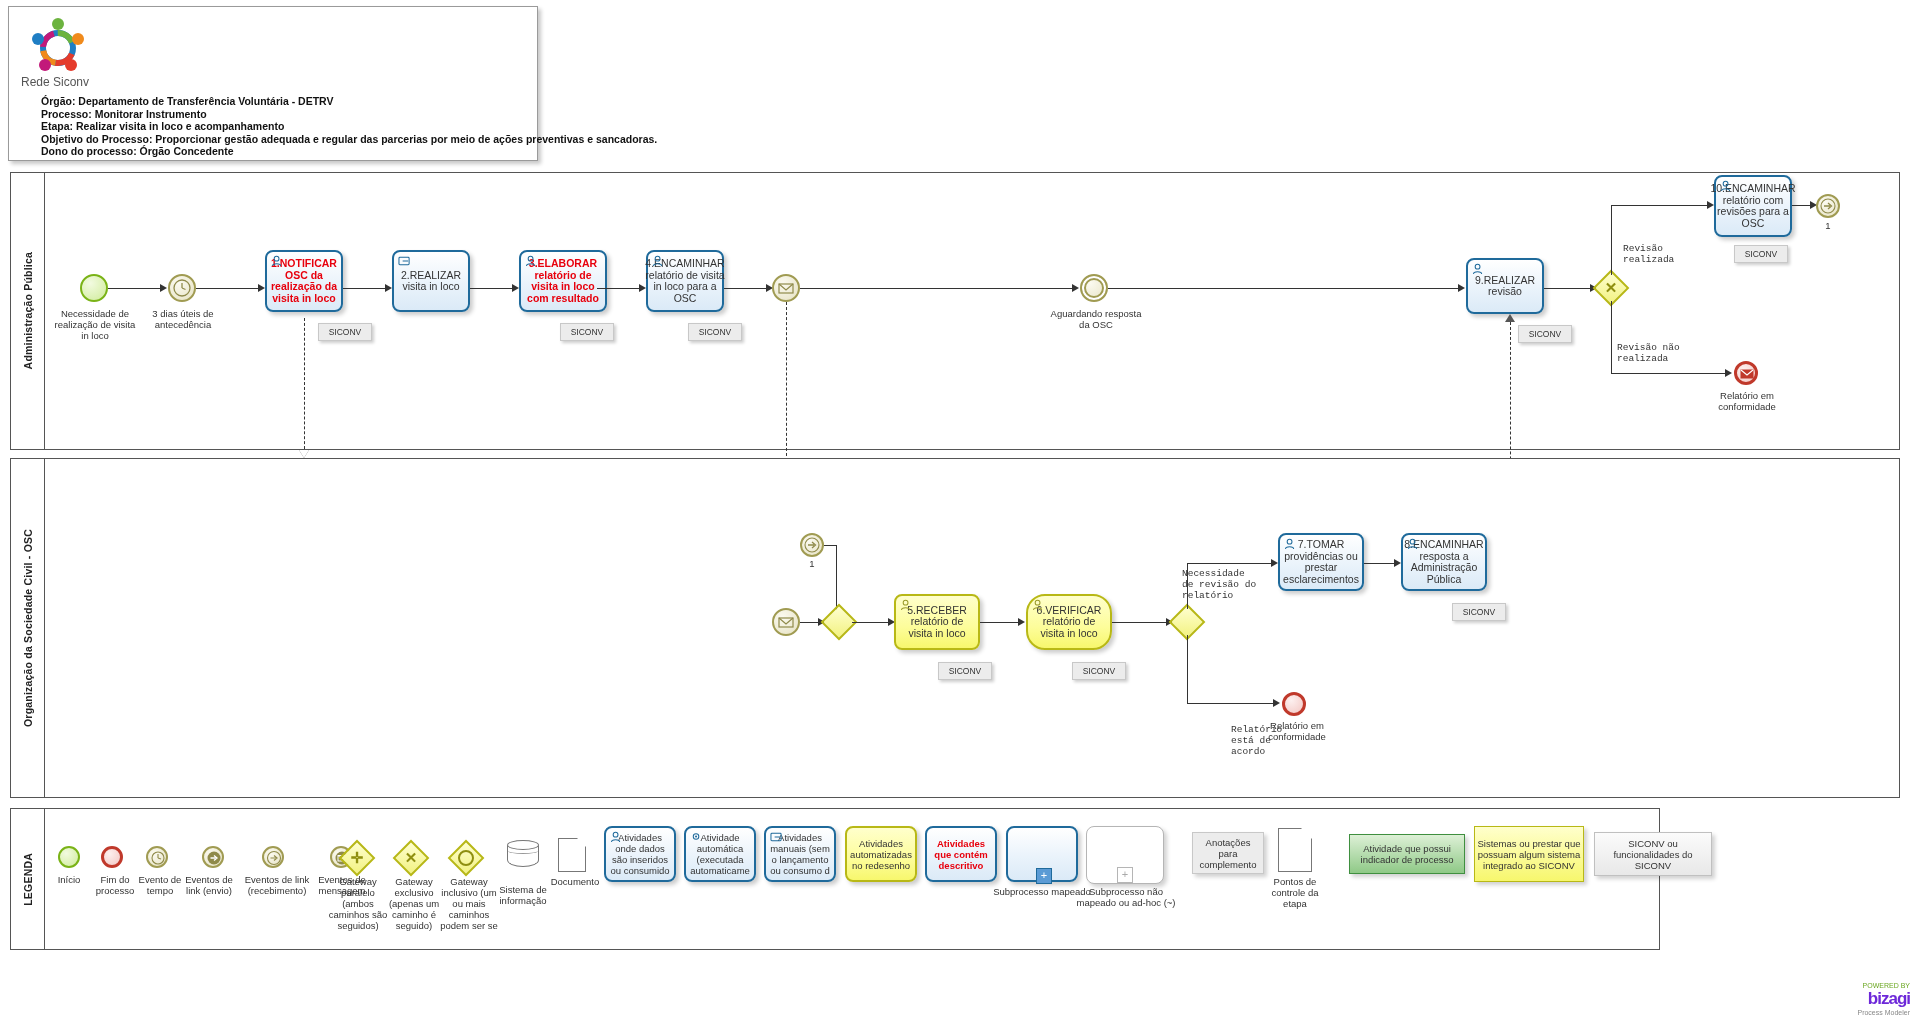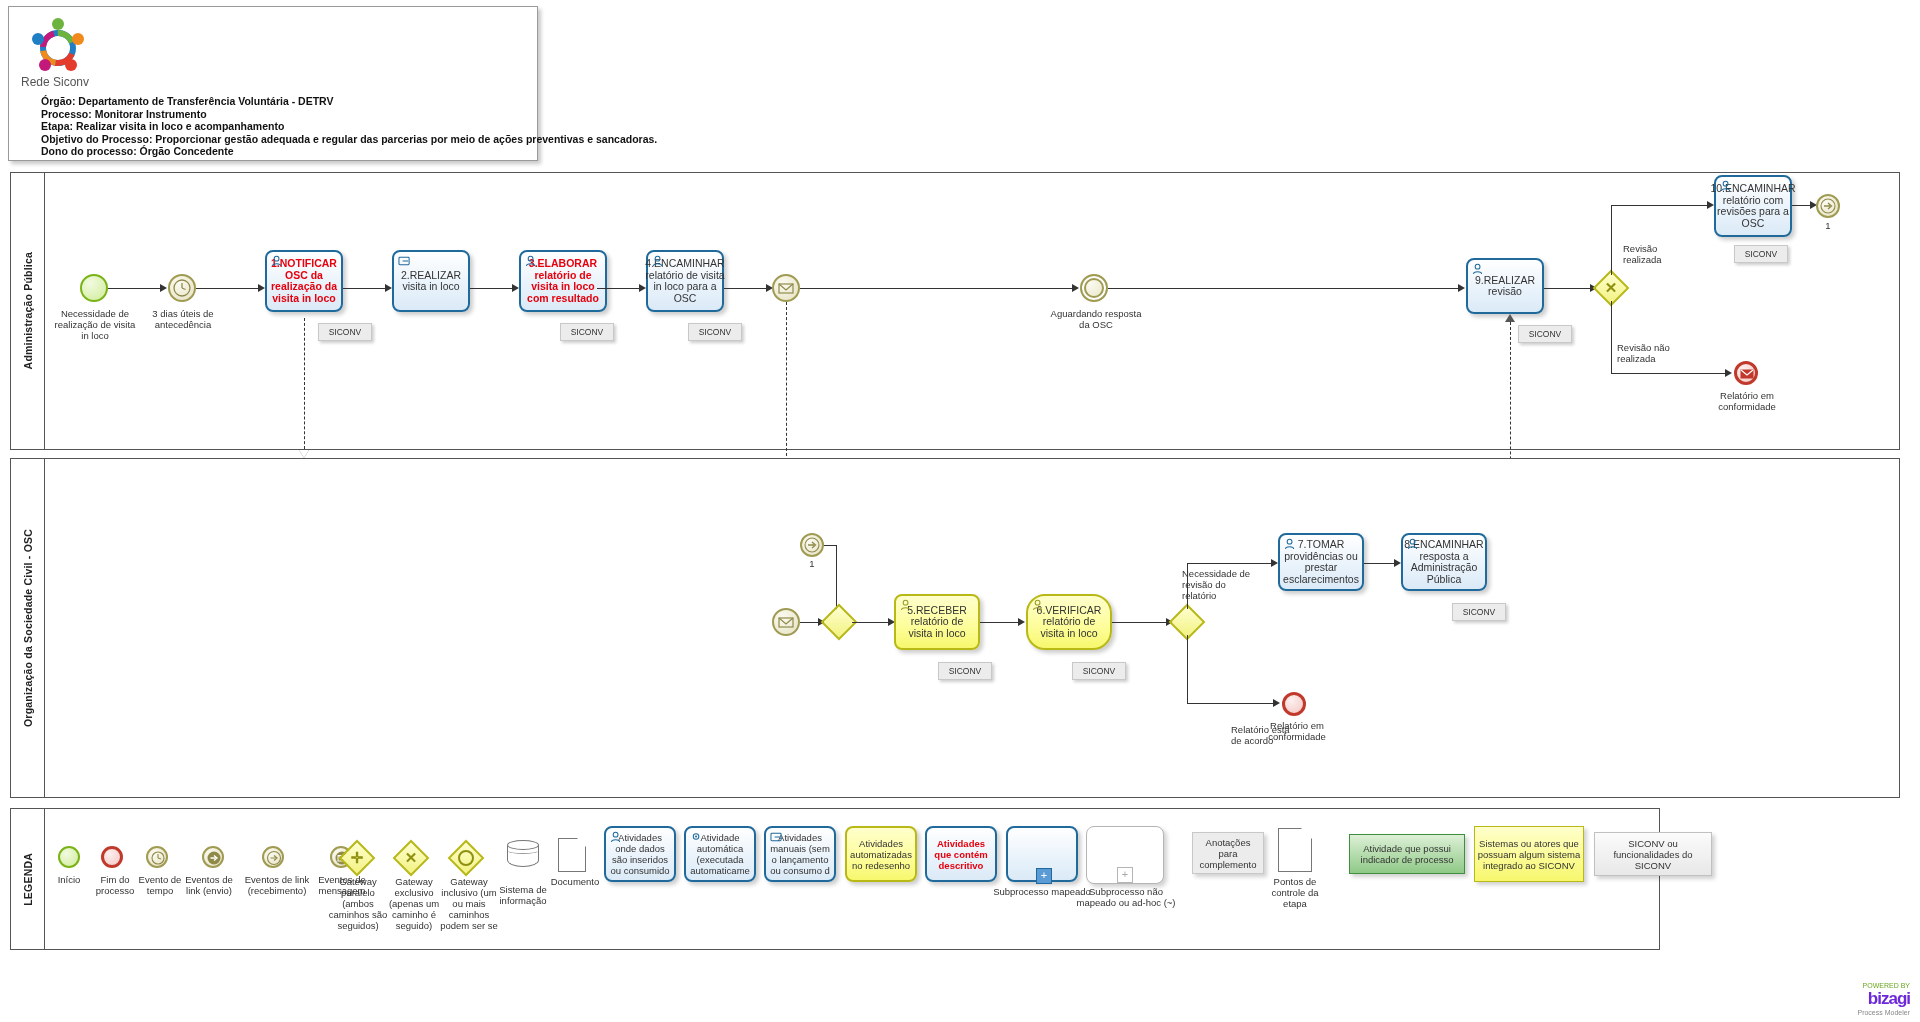--- a/index.html
+++ b/index.html
@@ -47,21 +47,21 @@
   .fl{position:absolute;background:#333;}
   .fl.h{height:1px;}
   .fl.v{width:1px;}
   .dash.v{width:0;border-left:1px dashed #333;background:none;}
   .arrow{position:absolute;width:0;height:0;}
   .arrow.r{border-top:4px solid transparent;border-bottom:4px solid transparent;border-left:7px solid #333;}
   .arrow.d{border-left:4px solid transparent;border-right:4px solid transparent;border-top:7px solid #333;}
   .tri-u{position:absolute;width:0;height:0;border-left:5px solid transparent;border-right:5px solid transparent;border-bottom:8px solid #555;background:none;}
   .tri-d{position:absolute;width:0;height:0;border-left:5px solid transparent;border-right:5px solid transparent;border-top:8px solid #fff;filter:drop-shadow(0 0 0.5px #555);}
 
-  .flowlabel{position:absolute;font-size:9.5px;line-height:11px;color:#333;}
+  .flowlabel{position:absolute;font-size:9.5px;line-height:11px;color:#333;font-family:Liberation Mono, monospace;}
 
   
   #legend-pool{position:absolute;border:1px solid #555;background:#fff;box-sizing:border-box;}
   .lg-box{position:absolute;box-sizing:border-box;border-radius:8px;font-size:9.5px;line-height:11px;text-align:center;display:flex;align-items:center;justify-content:center;padding:2px 3px;box-shadow:3px 3px 4px rgba(0,0,0,.2);}
   .lg-cap{position:absolute;text-align:center;font-size:9.5px;line-height:11px;color:#333;}
 
   .db{position:relative;width:32px;height:30px;}
   .db .body{position:absolute;left:0;top:5px;width:32px;height:22px;border:1px solid #777;border-top:none;border-radius:0 0 16px 16px/0 0 7px 7px;background:#fff;box-sizing:border-box;}
   .db .top{position:absolute;left:0;top:0;width:32px;height:10px;border:1px solid #777;border-radius:50%;background:#fff;box-sizing:border-box;}
   .db .l1{position:absolute;left:1px;top:8px;width:30px;height:5px;border-bottom:1px solid #999;border-radius:50%;}
@@ -468,21 +468,21 @@
       <div class="fold" style="border-left:11px solid transparent;border-top:11px solid #fff;"></div>
     </div>
 </div>
 <div class="lg-cap" style="left:1262px;top:876px;width:66px;">Pontos de controle da etapa</div>
 
 <div class="abs" style="left:1349px;top:834px;width:116px;height:40px;border:1px solid #3f8f3f;background:linear-gradient(to bottom,#ddf0d6,#8fc987);display:flex;align-items:center;justify-content:center;text-align:center;font-size:9.5px;line-height:11px;color:#333;box-shadow:3px 3px 4px rgba(0,0,0,.18);box-sizing:border-box;padding:2px;">
   <span>Atividade que possui indicador de processo</span>
 </div>
 
 <div class="abs" style="left:1474px;top:826px;width:110px;height:56px;border:1px solid #b8b816;background:linear-gradient(to bottom,#ffffcc,#f7f76d);display:flex;align-items:center;justify-content:center;text-align:center;font-size:9.5px;line-height:11px;color:#333;box-shadow:3px 3px 4px rgba(0,0,0,.18);box-sizing:border-box;padding:2px;">
-  <span>Sistemas ou atores que possuam algum sistema integrado ao SICONV</span>
+  <span>Sistemas ou prestar que possuam algum sistema integrado ao SICONV</span>
 </div>
 
 <div class="abs" style="left:1594px;top:832px;width:118px;height:44px;border:1px solid #c0c0c0;background:linear-gradient(to bottom,#fbfbfb,#e8e8e8);display:flex;align-items:center;justify-content:center;text-align:center;font-size:9.5px;line-height:11px;color:#333;box-shadow:3px 3px 4px rgba(0,0,0,.18);box-sizing:border-box;padding:2px;">
   <span>SICONV ou funcionalidades do SICONV</span>
 </div>
 
 <div class="bpm-logo">
   <div class="pb">POWERED BY</div>
   <div class="bz">bizagi</div>
   <div class="sub">Process Modeler</div>

